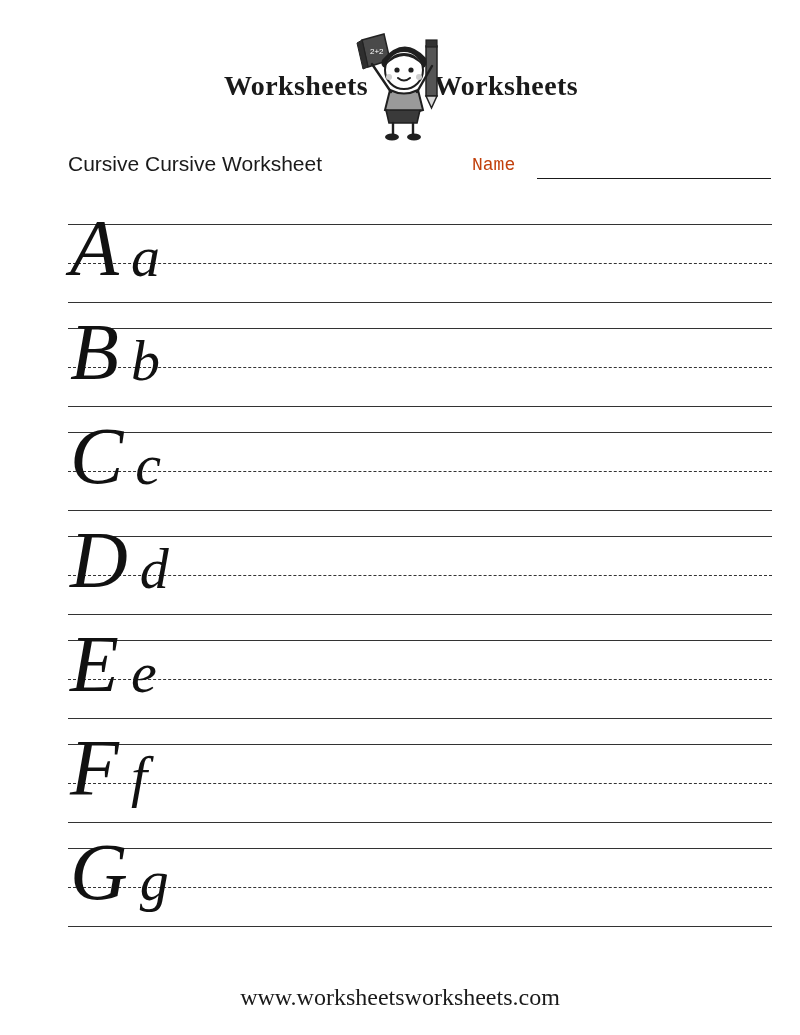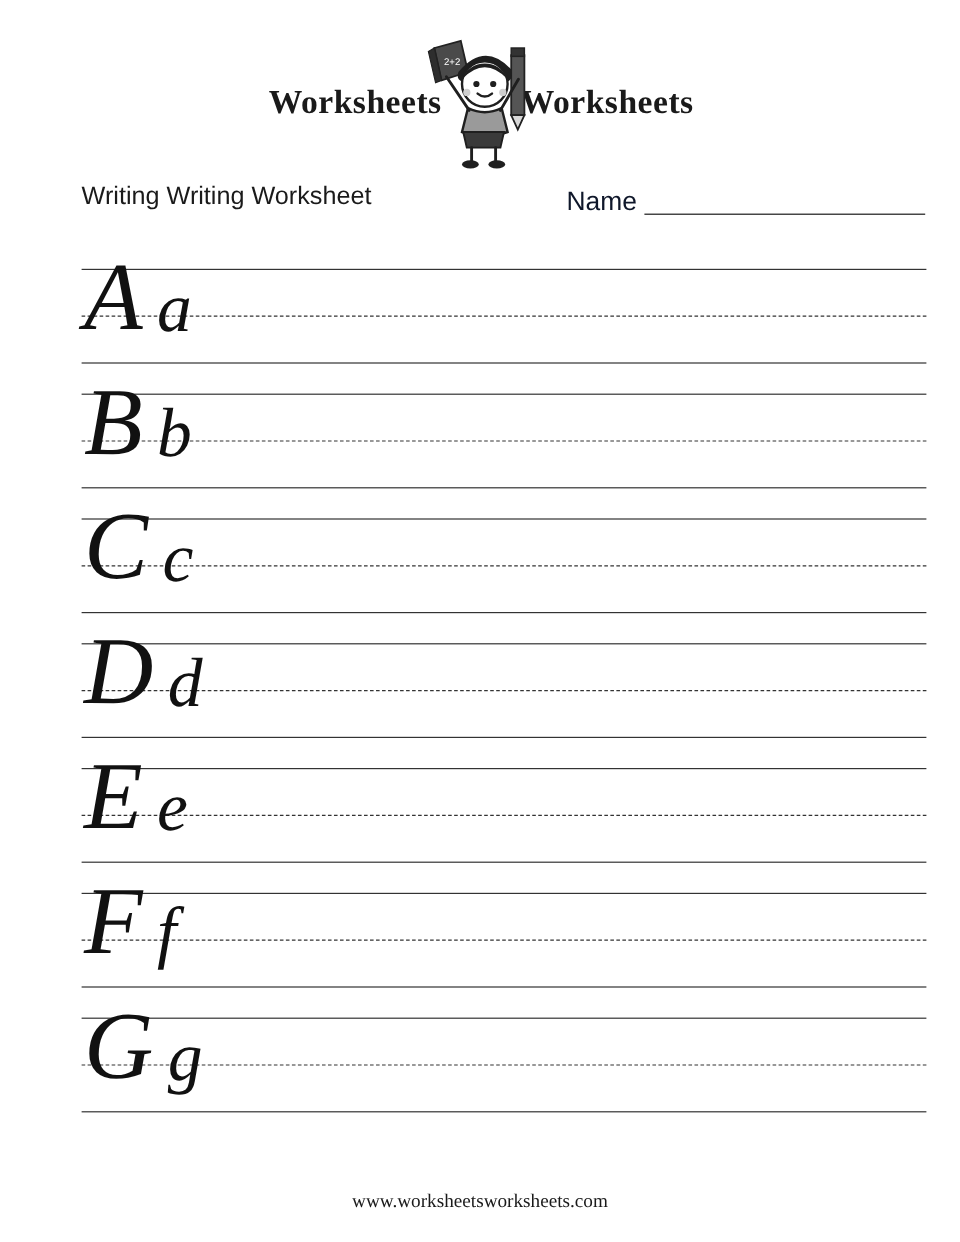--- a/index.html
+++ b/index.html
@@ -63,22 +63,23 @@
     left: 68px;
     top: 0;
     font-family: "Liberation Sans", sans-serif;
     font-size: 21px;
     color: #1a1a1a;
   }
   .name-label {
     position: absolute;
     left: 472px;
     top: 3px;
-    font-size: 22px;
-    color: #0f172a;
+    font-size: 18px;
+    color: #c2410c;
+    font-family: Liberation Mono, monospace;
   }
   .name-line {
     position: absolute;
     left: 537px;
     top: 26px;
     width: 234px;
     height: 0;
     border-bottom: 1.5px solid #1a1a1a;
   }
 
@@ -127,21 +128,21 @@
   .glyphs .low  { font-size: 58px; position: relative; top: 20px; margin-left: 10px; }
 
   
   .footer {
     position: absolute;
     bottom: 24px;
     left: 0;
     width: 800px;
     text-align: center;
     font-family: "Liberation Serif", serif;
-    font-size: 16px;
+    font-size: 24px;
     color: #1a1a1a;
   }
 </style>
 </head>
 <body>
 
 <div class="logo-area">
   <div class="logo-inner">
     <div class="logo-word left">Worksheets</div>
     <div class="logo-word right">Worksheets</div>
@@ -182,21 +183,21 @@
         <path d="M65 93 v12" stroke="#1f1f1f" stroke-width="2.4" stroke-linecap="round"></path>
 
         <ellipse cx="44" cy="107" rx="7" ry="3.5" fill="#1f1f1f"></ellipse>
         <ellipse cx="66" cy="107" rx="7" ry="3.5" fill="#1f1f1f"></ellipse>
       </svg>
     </div>
   </div>
 </div>
 
 <div class="title-row">
-  <div class="worksheet-title">Writing Writing Worksheet</div>
+  <div class="worksheet-title">Cursive Cursive Worksheet</div>
   <div class="name-label">Name</div>
   <div class="name-line"></div>
 </div>
 
 <div class="sheet">
 
   <div class="line-block">
     <div class="rule top"></div>
     <div class="rule mid"></div>
     <div class="rule bottom"></div>

